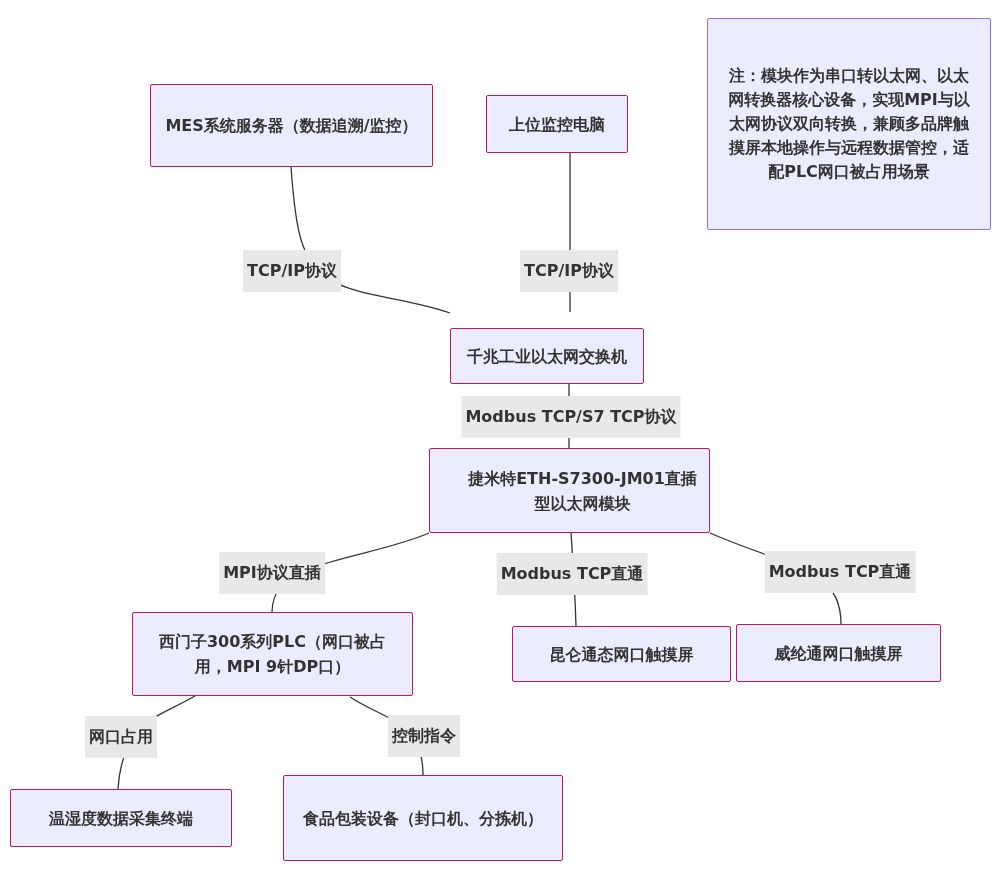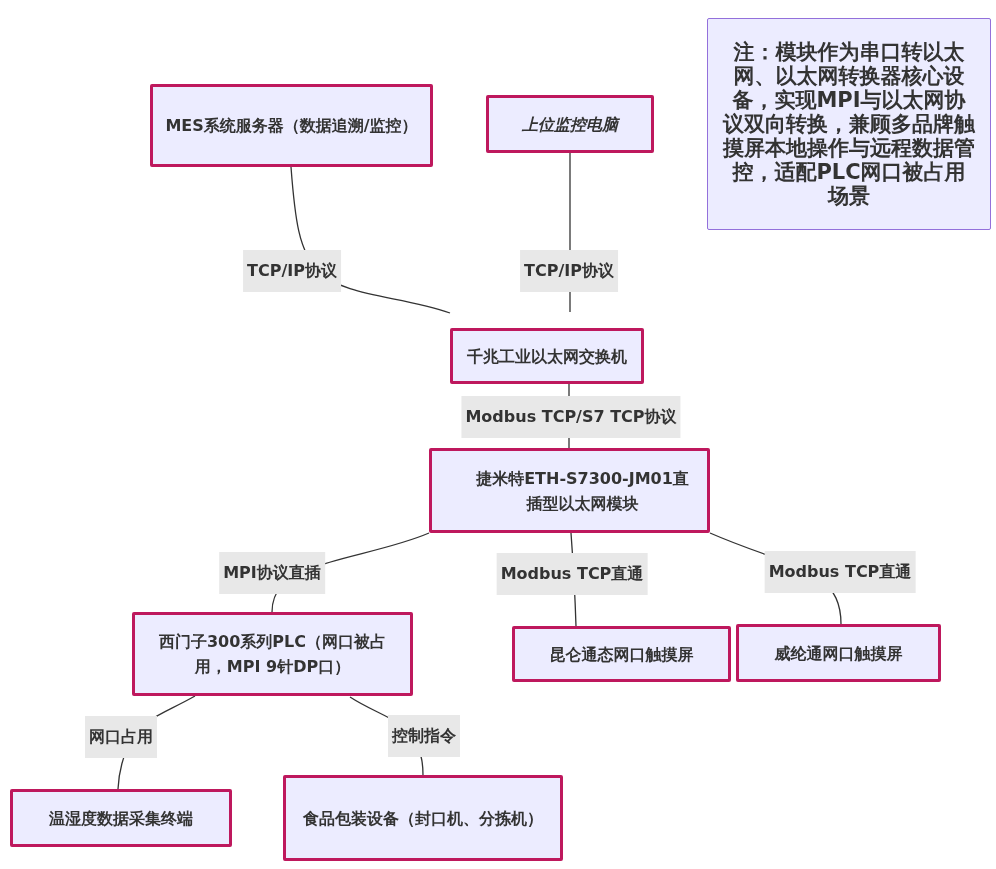--- a/index.html
+++ b/index.html
@@ -10,36 +10,36 @@
     font-family:"DejaVu Sans","Liberation Sans",sans-serif;
     color:#333333;
     overflow:hidden;
   }
   .edges-svg{position:absolute;left:0;top:0;width:996px;height:869px;}
   .edges-svg path{fill:none;stroke:#333333;stroke-width:1.3px;}
   .node{
     position:absolute;
     box-sizing:border-box;
     background:#ECECFF;
-    border:3px solid #be185d;
+    border:1px solid #be185d;
     border-radius:2px;
     display:flex;align-items:center;justify-content:center;
     text-align:center;
     font-size:16px;line-height:25px;font-weight:600;
     padding:4px 12px;
   }
   .note-box{
     position:absolute;
     box-sizing:border-box;
     background:#ECECFF;
     border:1px solid #9370DB;
     border-radius:2px;
     display:flex;align-items:center;justify-content:center;
     text-align:center;
-    font-size:21px;line-height:24px;font-weight:600;
+    font-size:16px;line-height:24px;font-weight:600;
     padding:14px 14px;
   }
   .edge-label{
     position:absolute;
     transform:translate(-50%,-50%);
     background:#e8e8e8;
     padding:11px 4px;
     font-size:16px;line-height:20px;font-weight:600;
     white-space:nowrap;
     color:#333333;
@@ -58,21 +58,21 @@
     <path d="M571,533 C573,560 575,594 576,626"></path>
     <path d="M710,533 C758,554 792,561 816,576 C836,589 841,606 841,624"></path>
     <path d="M195,696 C165,713 142,719 131,740 C123,757 119,770 118,789"></path>
     <path d="M350,697 C376,714 402,719 414,739 C421,753 423,761 423,775"></path>
   </svg>
 
   <div class="note-box" style="left:707px;top:18px;width:284px;height:212px;">注：模块作为串口转以太网、以太网转换器核心设备，实现MPI与以太网协议双向转换，兼顾多品牌触摸屏本地操作与远程数据管控，适配PLC网口被占用场景</div>
 
   <div class="node" style="left:150px;top:84px;width:283px;height:83px;">MES系统服务器（数据追溯/监控）</div>
 
-  <div class="node" style="left:486px;top:95px;width:168px;height:58px;font-style:italic;">上位监控电脑</div>
+  <div class="node" style="left:486px;top:95px;width:142px;height:58px;">上位监控电脑</div>
 
   <div class="node" style="left:450px;top:328px;width:194px;height:56px;">千兆工业以太网交换机</div>
 
   <div class="node" style="left:429px;top:448px;width:281px;height:85px;padding-left:38px;">捷米特ETH-S7300-JM01直插型以太网模块</div>
 
   <div class="node" style="left:132px;top:612px;width:281px;height:84px;">西门子300系列PLC（网口被占用，MPI 9针DP口）</div>
 
   <div class="node" style="left:464px;top:626px;width:219px;height:56px;margin-left:48px;">昆仑通态网口触摸屏</div>
 
   <div class="node" style="left:10px;top:789px;width:222px;height:58px;">温湿度数据采集终端</div>

